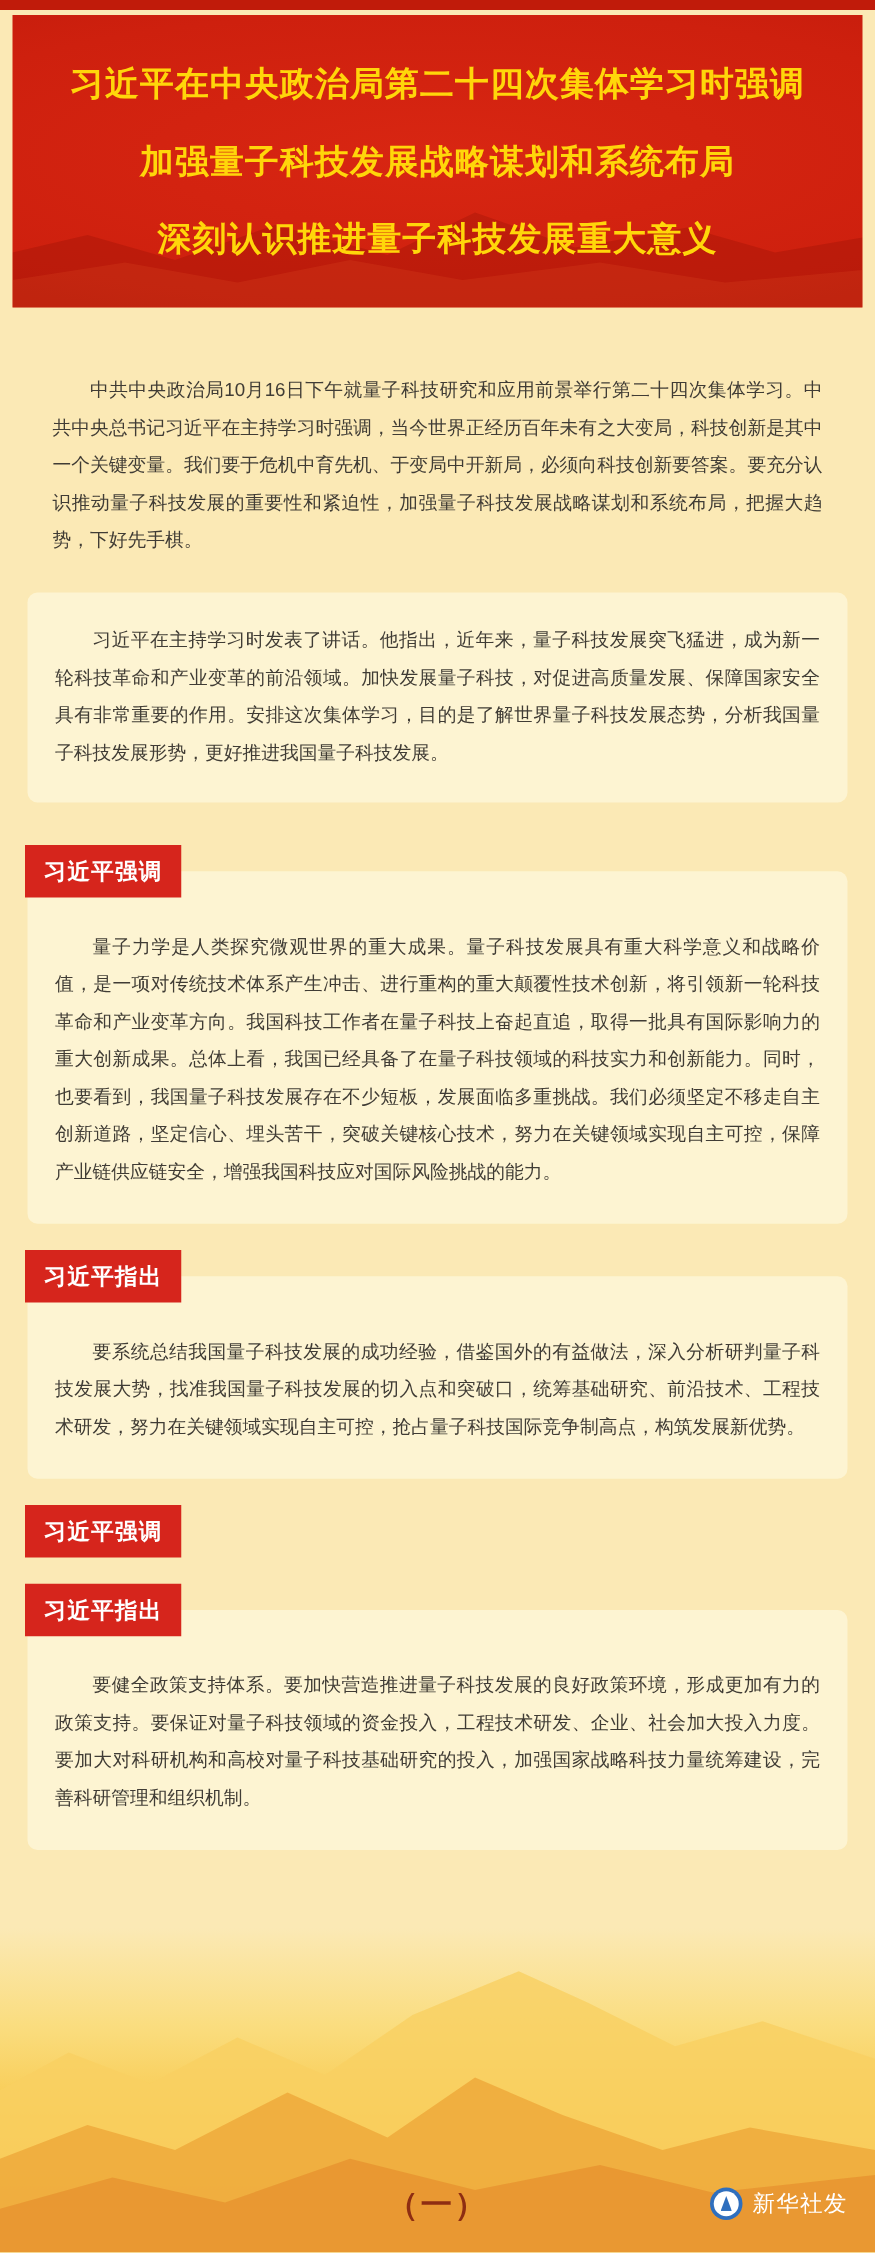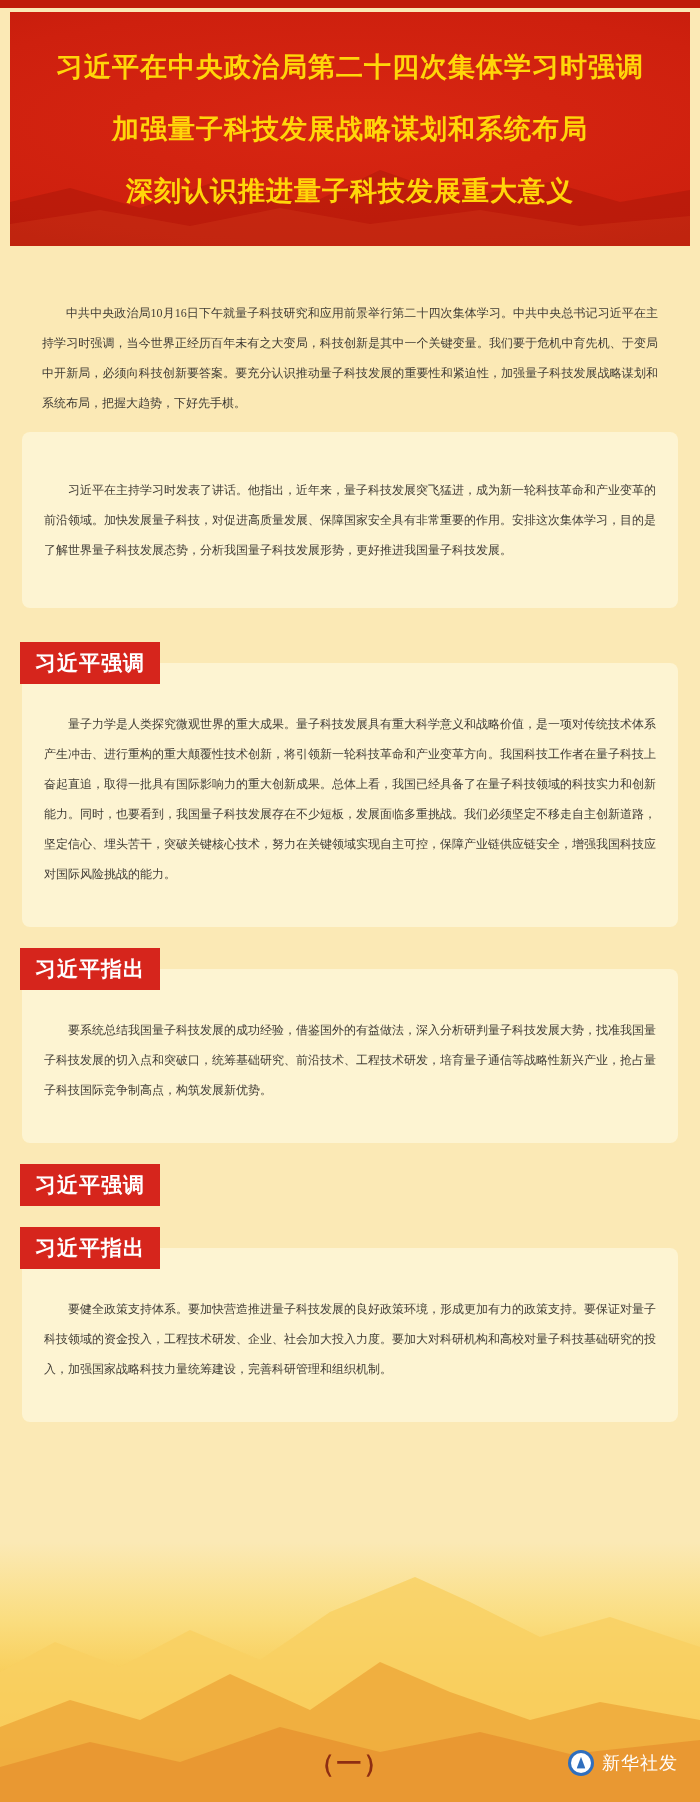--- a/index.html
+++ b/index.html
@@ -7,21 +7,20 @@
     width:700px;
     font-family:"Liberation Sans","DejaVu Sans",sans-serif;
     background:#FBE9B5;
   }
   .page{
     position:relative;
     width:700px;
     height:1802px;
     background:#FBE9B5;
     overflow:hidden;
-    font-family:Liberation Serif, serif;
   }
   
   .top-strip{
     height:8px;
     background:#C01B0A;
   }
   .banner{
     position:relative;
     margin:4px 10px 0;
     height:234px;
@@ -42,57 +41,57 @@
     font-size:27px;
     font-weight:bold;
     letter-spacing:1px;
     white-space:nowrap;
     text-align:center;
     line-height:30px;
   }
   
   .para{
     margin:0;
-    font-size:12px;
+    font-size:15px;
     line-height:30px;
     color:#403C35;
     font-weight:500;
     text-align:justify;
     text-indent:2em;
   }
   .intro{
     margin:52px 42px 0;
   }
   .box{
     margin:0 22px;
     background:#FDF4D2;
     border-radius:8px;
   }
   .box.plain{
-    margin-top:14px;
-    padding:43px 22px;
+    margin-top:26px;
+    padding:24px 22px;
   }
   .quote-section{margin-top:21px;}
   .quote-section.first{margin-top:34px;}
   .badge{
     position:relative;
     z-index:2;
     display:inline-block;
     margin-left:20px;
     background:#D6251C;
     color:#FFFFFF;
-    font-size:21px;
+    font-size:18px;
     font-weight:bold;
     line-height:26px;
     padding:8px 15px;
     letter-spacing:1px;
   }
   .quote-section .box{
     margin-top:-21px;
-    padding:46px 22px 38px;
+    padding:46px 22px 26px;
   }
   
   .footer-art{
     position:absolute;
     left:0;bottom:0;
     width:700px;height:260px;
     background:linear-gradient(180deg,
       rgba(251,233,181,0) 0%,
       rgba(250,219,118,0.85) 30%,
       #F8C94E 58%,
@@ -175,21 +174,21 @@
     <section class="quote-section first">
       <div class="badge">习近平强调</div>
       <div class="box">
         <p class="para">量子力学是人类探究微观世界的重大成果。量子科技发展具有重大科学意义和战略价值，是一项对传统技术体系产生冲击、进行重构的重大颠覆性技术创新，将引领新一轮科技革命和产业变革方向。我国科技工作者在量子科技上奋起直追，取得一批具有国际影响力的重大创新成果。总体上看，我国已经具备了在量子科技领域的科技实力和创新能力。同时，也要看到，我国量子科技发展存在不少短板，发展面临多重挑战。我们必须坚定不移走自主创新道路，坚定信心、埋头苦干，突破关键核心技术，努力在关键领域实现自主可控，保障产业链供应链安全，增强我国科技应对国际风险挑战的能力。</p>
       </div>
     </section>
 
     <section class="quote-section">
       <div class="badge">习近平指出</div>
       <div class="box">
-        <p class="para">要系统总结我国量子科技发展的成功经验，借鉴国外的有益做法，深入分析研判量子科技发展大势，找准我国量子科技发展的切入点和突破口，统筹基础研究、前沿技术、工程技术研发，培育量子通信等战略性新兴产业，抢占量子科技国际竞争制高点，构筑发展新优势。</p>
+        <p class="para">要系统总结我国量子科技发展的成功经验，借鉴国外的有益做法，深入分析研判量子科技发展大势，找准我国量子科技发展的切入点和突破口，统筹基础研究、前沿技术、工程技术研发，努力在关键领域实现自主可控，抢占量子科技国际竞争制高点，构筑发展新优势。</p>
       </div>
     </section>
 
     <section class="quote-section">
       <div class="badge">习近平强调</div>
     </section>
 
     <section class="quote-section">
       <div class="badge">习近平指出</div>
       <div class="box">

